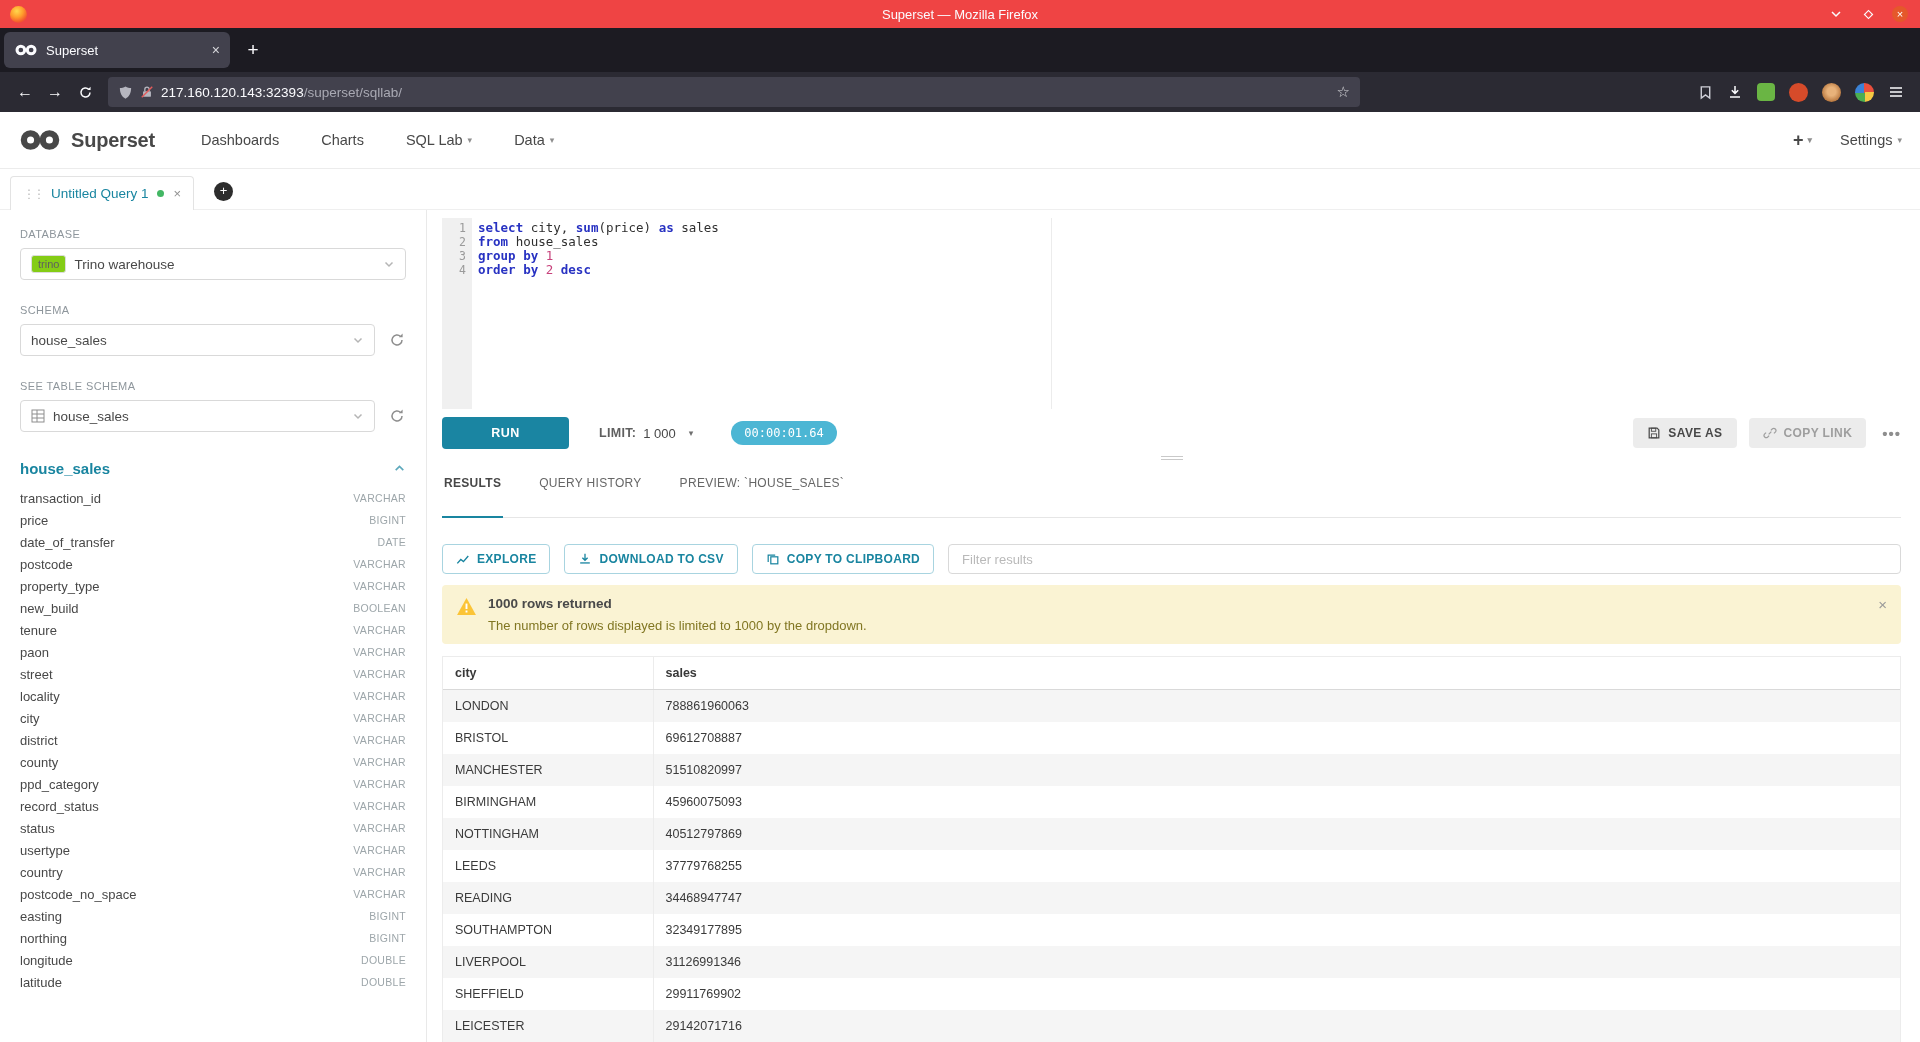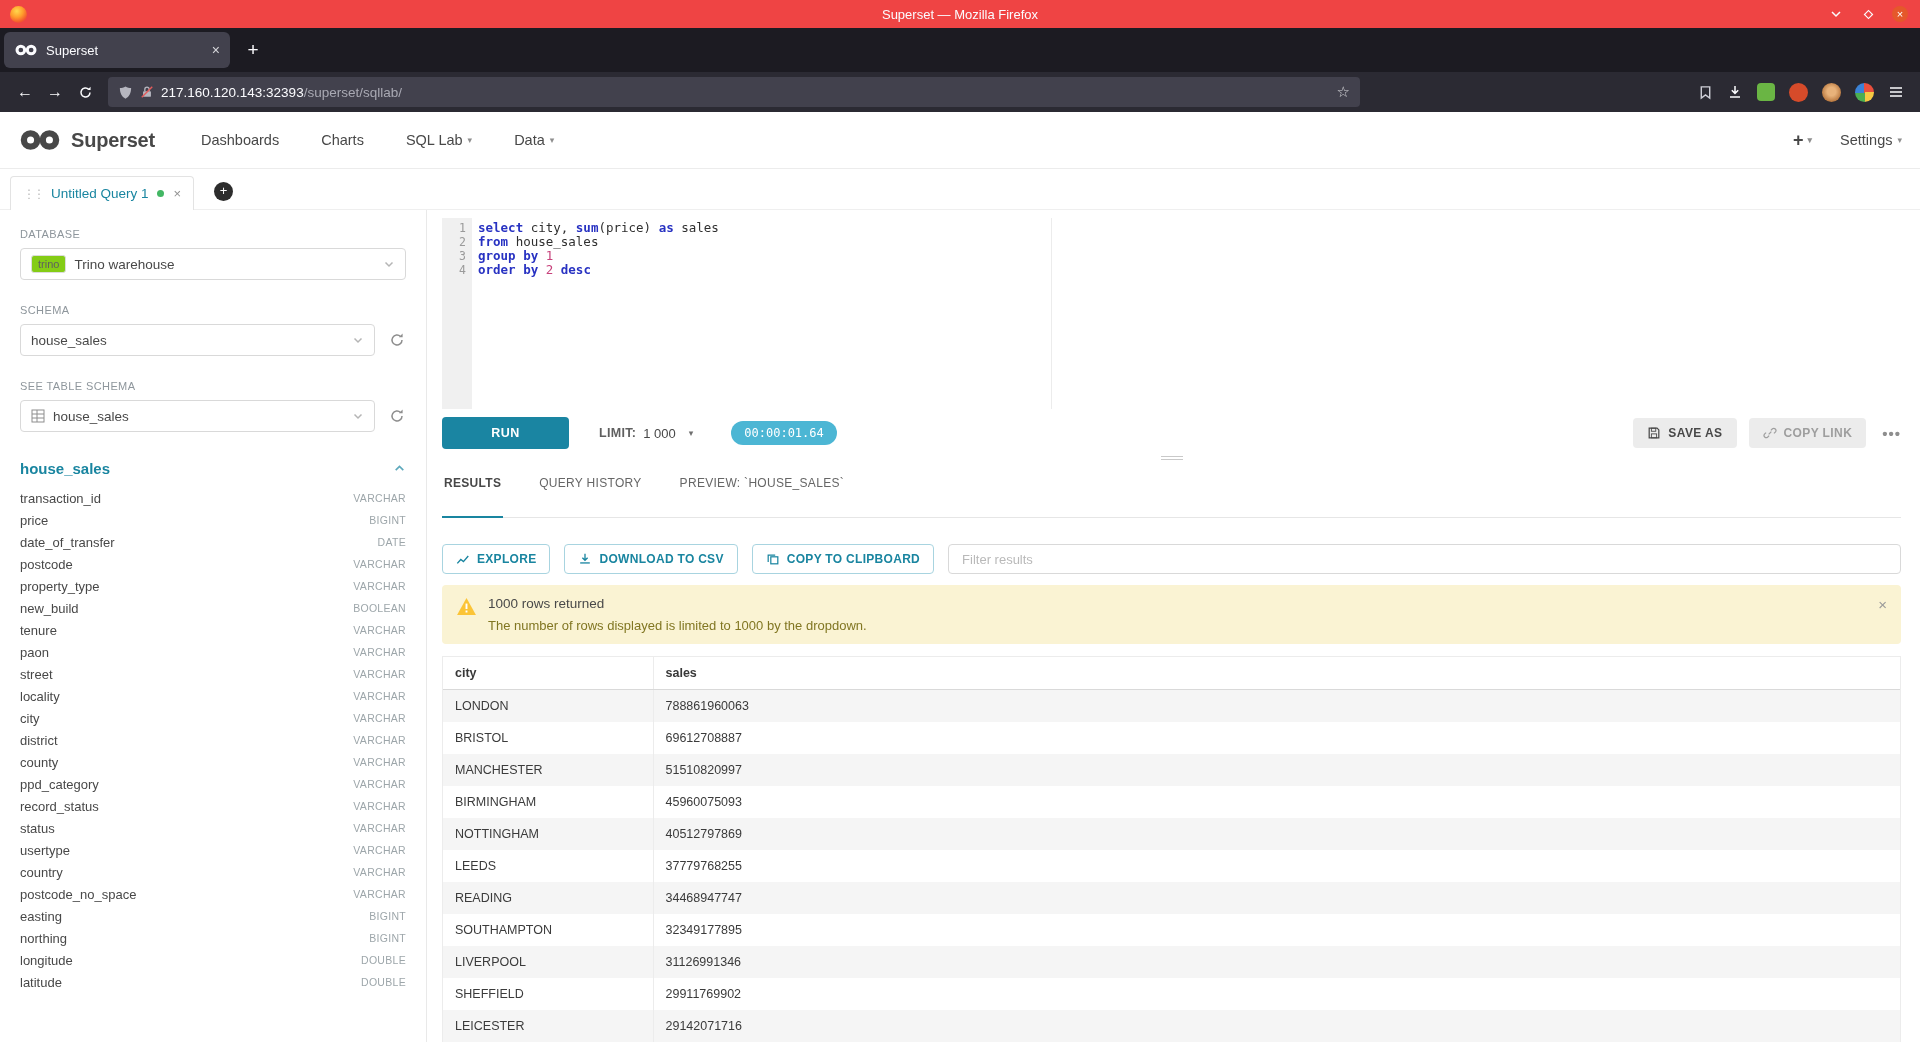--- a/index.html
+++ b/index.html
@@ -132,21 +132,21 @@
   .results-toolbar{display:flex;align-items:flex-start;margin-top:26px;gap:14px;}
   .tool-btn{height:30px;border:1px solid #a8d4e0;border-radius:4px;background:#fff;color:#1985a0;
     font-size:12px;font-weight:600;letter-spacing:0.3px;display:flex;align-items:center;gap:7px;padding:0 13px;}
   .filter-input{flex:1;height:30px;border:1px solid #d9d9d9;border-radius:4px;padding:0 13px;
     font-size:13px;color:#484848;}
   .filter-input::placeholder{color:#b9b9b9;}
 
   
   .alert{margin-top:11px;background:#faf3d3;border-radius:4px;padding:11px 14px;display:flex;}
   .alert-text{margin-left:11px;}
-  .alert-title{font-size:13.5px;font-weight:400;color:#494949;}
+  .alert-title{font-size:13.5px;font-weight:700;color:#494949;}
   .alert-body{font-size:13px;color:#817622;margin-top:7px;}
   .alert-close{margin-left:auto;color:#999;font-size:15px;align-self:flex-start;}
 
   
   .results-table-wrap{margin-top:12px;flex:1;overflow:hidden;border:1px solid #ececec;border-bottom:none;}
   table.results{width:100%;border-collapse:collapse;}
   table.results th{width:auto;text-align:left;font-size:12.5px;font-weight:700;color:#383838;
     padding:9px 12px;border-bottom:1px solid #d9d9d9;background:#fff;}
   table.results th:first-child,table.results td:first-child{width:210px;border-right:1px solid #ececec;}
   table.results td{font-size:12.5px;color:#3b3b3b;padding:9px 12px;}

